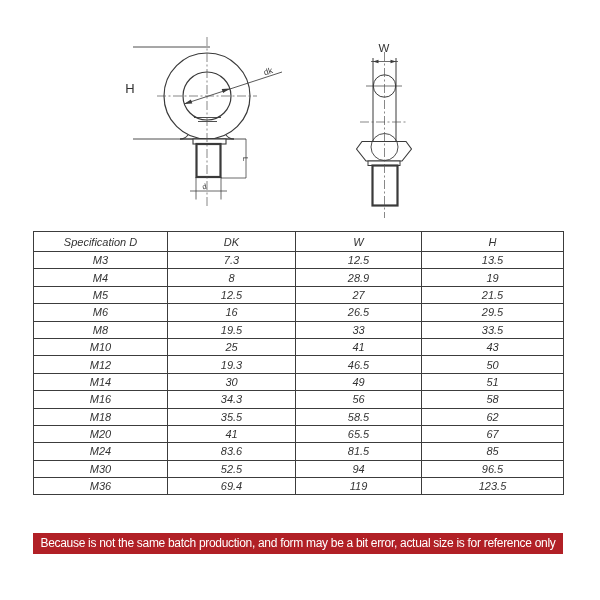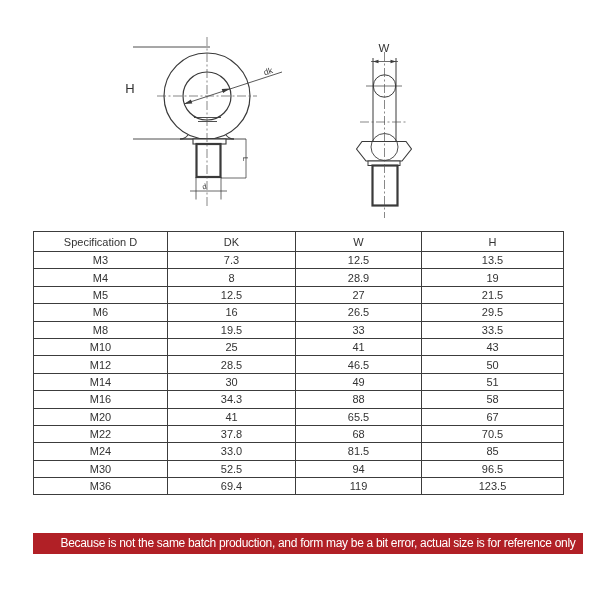--- a/index.html
+++ b/index.html
@@ -1,19 +1,19 @@
 <!DOCTYPE html>
 <html><head>
 <meta charset="utf-8">
 <style>
   html,body{margin:0;padding:0;background:#fff;}
   body{width:600px;height:600px;font-family:"Liberation Sans",sans-serif;-webkit-font-smoothing:antialiased;}
   .page{position:relative;width:600px;height:600px;background:#fff;overflow:hidden;}
   .drawing-area{position:absolute;top:0;left:0;width:600px;height:230px;}
-  .table-wrap{position:absolute;top:231px;left:33px;width:530px;}
+  .table-wrap{position:absolute;top:231px;left:33px;width:530px;font-style:italic;}
   table.spec{border-collapse:collapse;table-layout:fixed;width:530px;font-size:11px;color:#333;}
   table.spec th,table.spec td{border:1px solid #3c3c3c;text-align:center;vertical-align:middle;
     padding:0;font-weight:normal;overflow:hidden;white-space:nowrap;}
   table.spec th{height:19px;}
   table.spec td{height:16.4px;}
   .banner{position:absolute;top:533px;left:33px;width:530px;height:21px;background:#b12026;
     color:#ffffff;font-size:12px;line-height:21px;text-align:center;letter-spacing:-0.3px;white-space:nowrap;}
   svg text{fill:#333;font-family:"Liberation Sans",sans-serif;}
 </style>
 </head>
@@ -134,65 +134,65 @@
             <td>33.5</td>
           </tr>
           <tr>
             <td>M10</td>
             <td>25</td>
             <td>41</td>
             <td>43</td>
           </tr>
           <tr>
             <td>M12</td>
-            <td>28.5</td>
+            <td>19.3</td>
             <td>46.5</td>
             <td>50</td>
           </tr>
           <tr>
             <td>M14</td>
             <td>30</td>
             <td>49</td>
             <td>51</td>
           </tr>
           <tr>
             <td>M16</td>
             <td>34.3</td>
-            <td>88</td>
+            <td>56</td>
             <td>58</td>
+          </tr>
+          <tr>
+            <td>M18</td>
+            <td>35.5</td>
+            <td>58.5</td>
+            <td>62</td>
           </tr>
           <tr>
             <td>M20</td>
             <td>41</td>
             <td>65.5</td>
             <td>67</td>
           </tr>
           <tr>
-            <td>M22</td>
-            <td>37.8</td>
-            <td>68</td>
-            <td>70.5</td>
-          </tr>
-          <tr>
             <td>M24</td>
-            <td>33.0</td>
+            <td>83.6</td>
             <td>81.5</td>
             <td>85</td>
           </tr>
           <tr>
             <td>M30</td>
             <td>52.5</td>
             <td>94</td>
             <td>96.5</td>
           </tr>
           <tr>
             <td>M36</td>
             <td>69.4</td>
             <td>119</td>
             <td>123.5</td>
           </tr>
         </tbody>
     </table>
   </div>
 
-  <div class="banner" style="background: rgb(177, 32, 38); color: rgb(255, 255, 255); padding-left: 20px;">Because is not the same batch production, and form may be a bit error, actual size is for reference only</div>
+  <div class="banner" style="background: rgb(177, 32, 38); color: rgb(255, 255, 255);">Because is not the same batch production, and form may be a bit error, actual size is for reference only</div>
 
 </div>
 
 </body></html>

